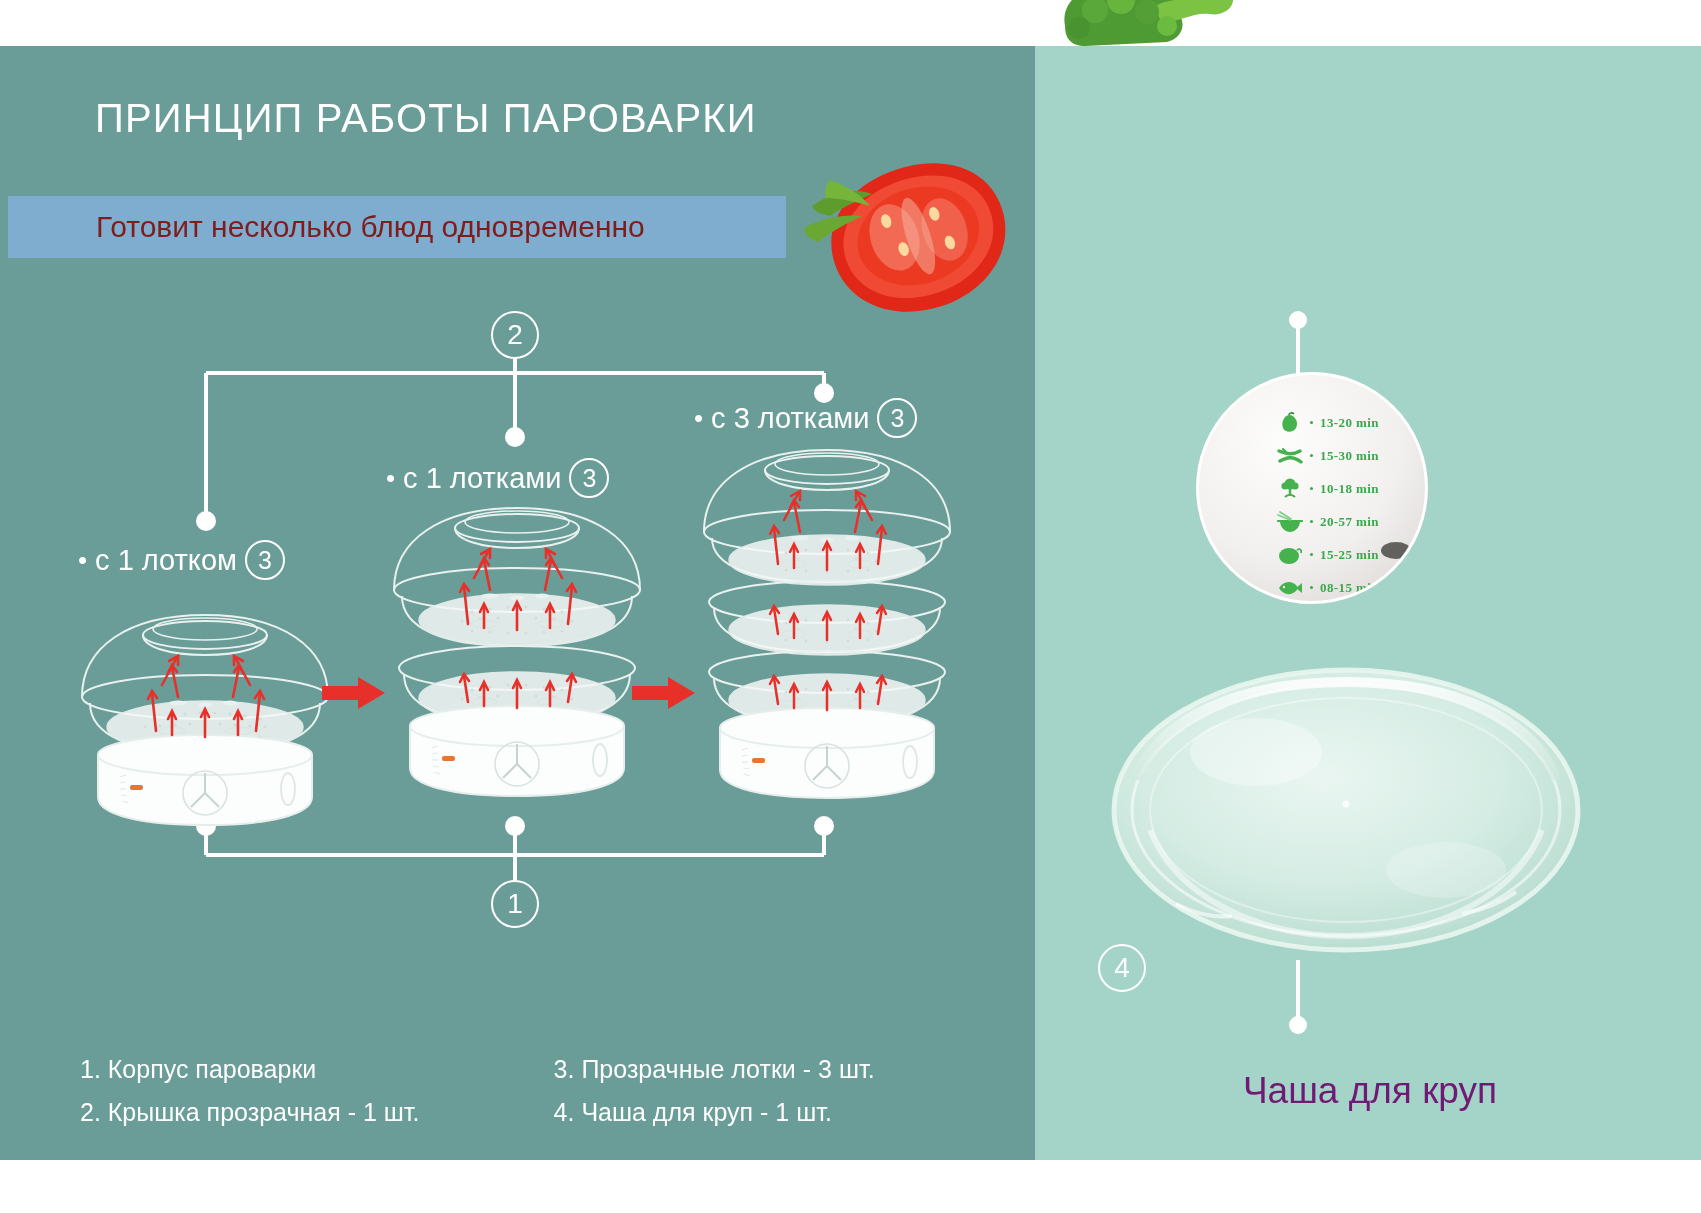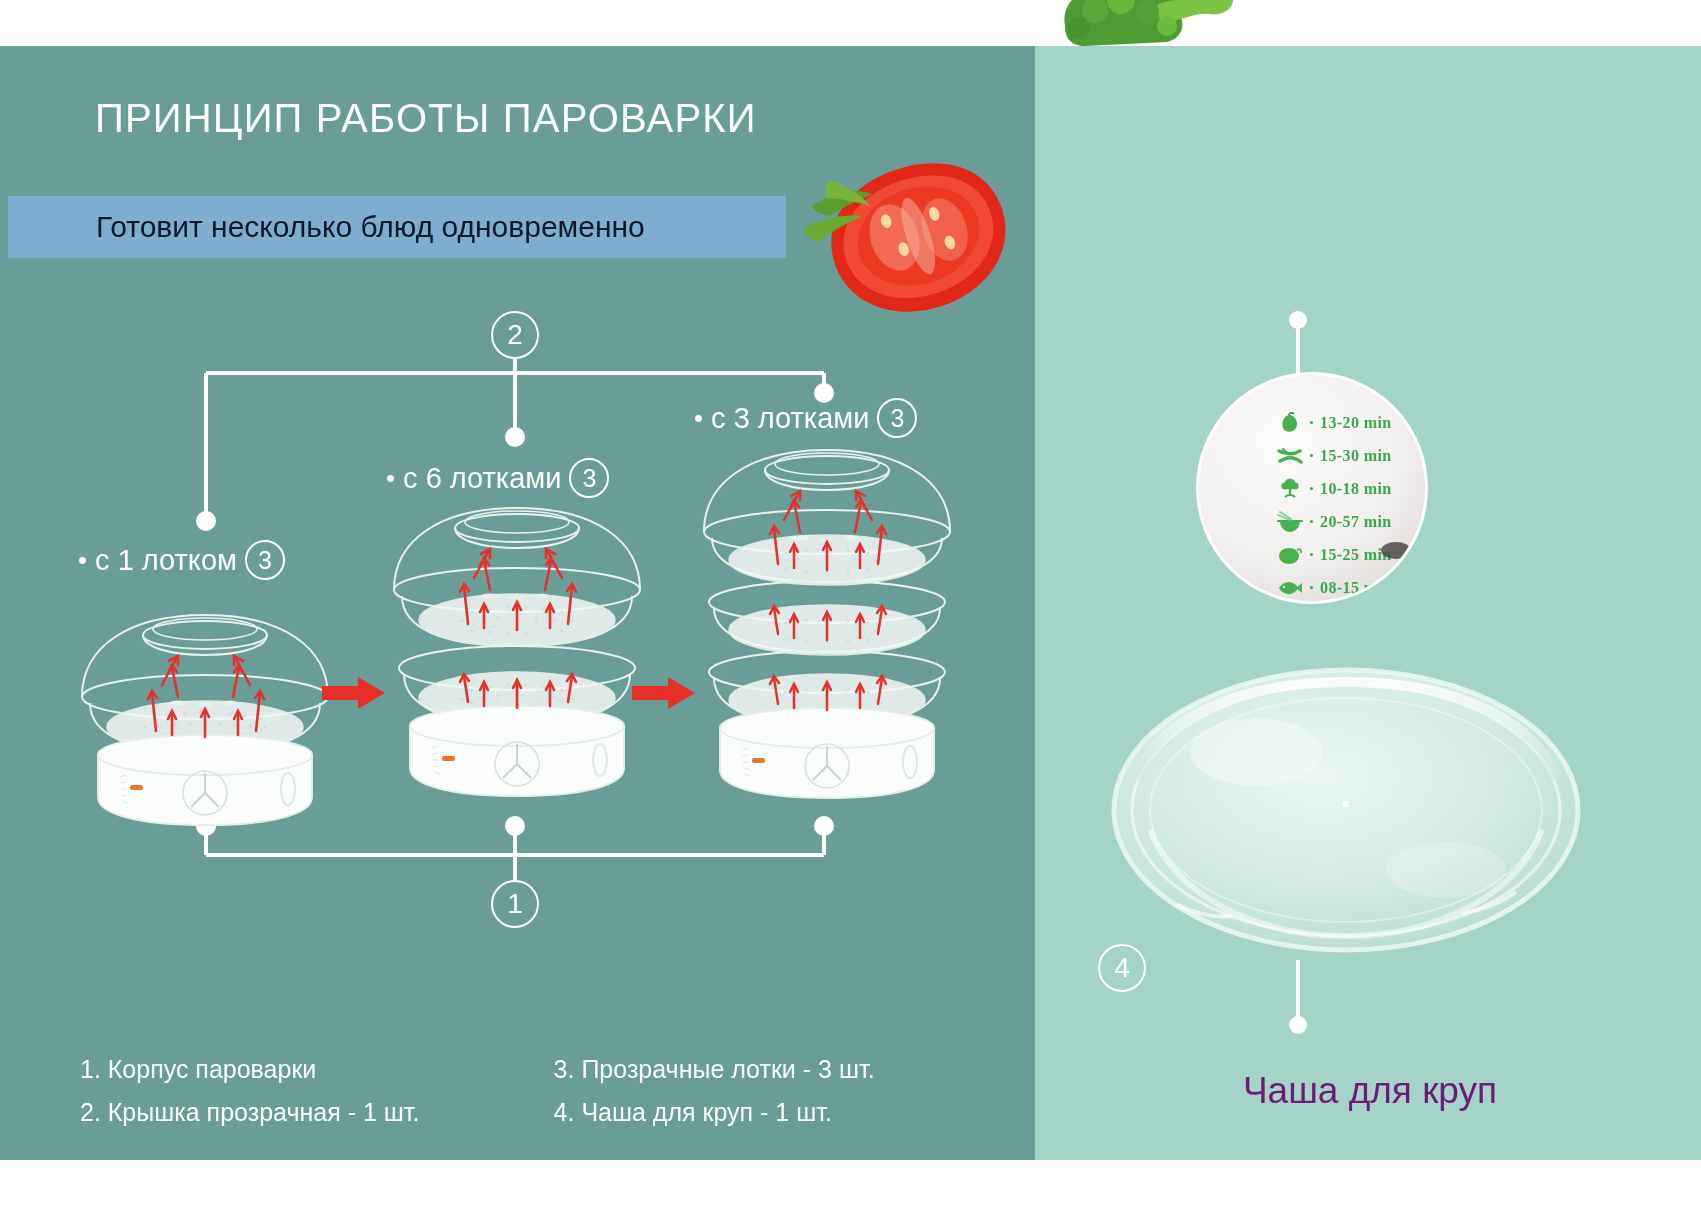--- a/index.html
+++ b/index.html
@@ -43,21 +43,21 @@
     white-space: nowrap;
   }
   .subtitle-bar {
     position: absolute; left: 8px; top: 196px;
     width: 778px; height: 62px;
     background: #7fadd0;
     display: flex; align-items: center;
   }
   .subtitle-text {
     margin-left: 88px;
-    font-size: 30px; color: #0f172a; font-weight: 400;
+    font-size: 30px; color: #7f1d1d; font-weight: 400;
     white-space: nowrap;
   }
 
   
   .right-title {
     position: absolute; left: 1050px; top: 106px;
     width: 640px;
     text-align: center;
     font-size: 35px; line-height: 43px;
     color: #ffffff; font-weight: 400;
@@ -112,21 +112,21 @@
     border: 3px solid #ffffff;
     overflow: hidden;
   }
   .panel-rows {
     position: absolute; left: 78px; top: 36px;
     display: flex; flex-direction: column; gap: 10px;
   }
   .panel-row { display: flex; align-items: center; gap: 7px; height: 23px; }
   .panel-icon { width: 26px; height: 22px; position: relative; }
   .panel-time {
-    color: #3aa94c; font-size: 16px; letter-spacing: 0.4px;
+    color: #3aa94c; font-size: 13px; letter-spacing: 0.4px;
     font-family: "Liberation Serif", serif; font-weight: 700;
     white-space: nowrap;
   }
   .panel-dot { width: 3px; height: 3px; background: #3aa94c; border-radius: 50%; }
   .panel-smudge {
     position: absolute; right: 14px; bottom: 42px;
     width: 30px; height: 17px; border-radius: 50%;
     background: #4a4a46; opacity: .85;
   }
 
@@ -221,21 +221,21 @@
   <div class="badge sz48" style="left:1098px; top:944px;">4</div>
 
   <div class="tray-label" style="left:78px; top:540px;">
     <span class="bullet">•</span>
     <span>с 1 лотком</span>
     <span class="badge sz40" style="position:relative; left:0; top:0;">3</span>
   </div>
 
   <div class="tray-label" style="left:386px; top:458px;">
     <span class="bullet">•</span>
-    <span>с 6 лотками</span>
+    <span>с 1 лотками</span>
     <span class="badge sz40" style="position:relative; left:0; top:0;">3</span>
   </div>
 
   <div class="tray-label" style="left:694px; top:398px;">
     <span class="bullet">•</span>
     <span>с 3 лотками</span>
     <span class="badge sz40" style="position:relative; left:0; top:0;">3</span>
   </div>
 
   <svg class="steamer" style="left:60px; top:585px; width:290px; height:245px;" viewBox="0 0 290 245">

